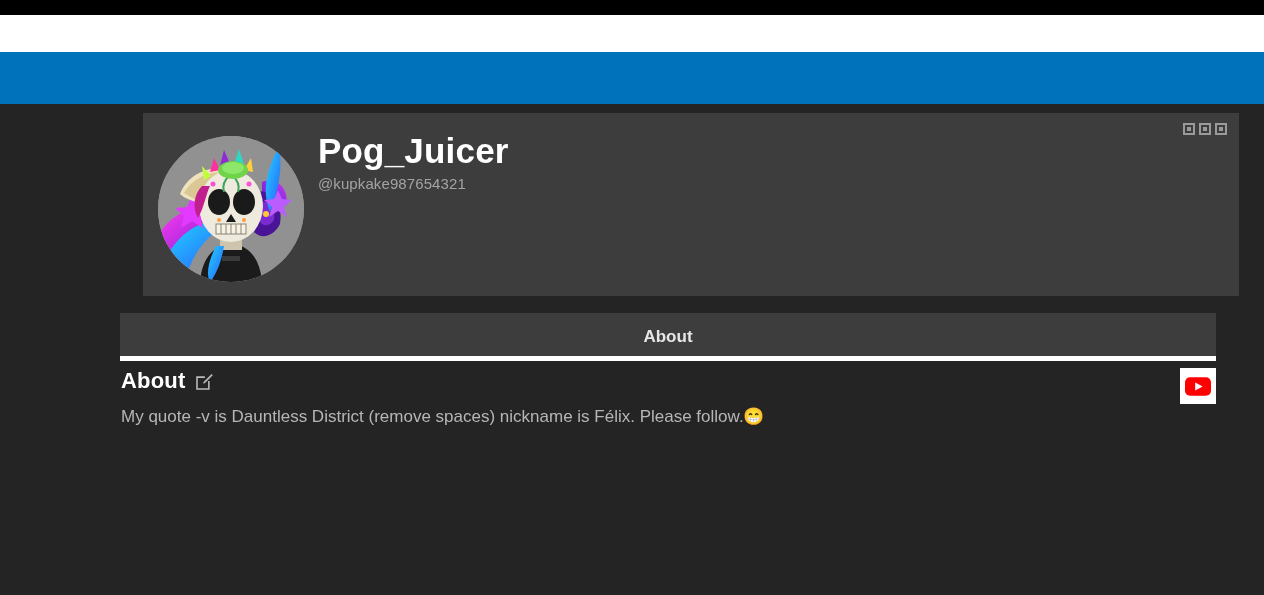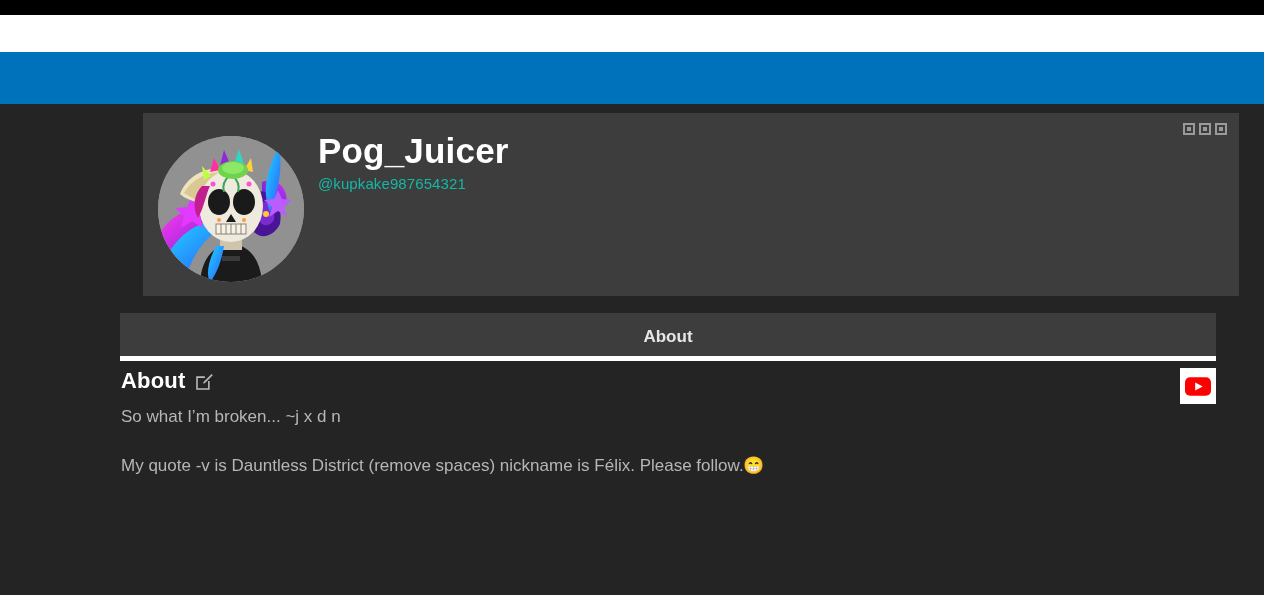--- a/index.html
+++ b/index.html
@@ -77,21 +77,21 @@
   .username {
     font-size: 35px;
     font-weight: bold;
     color: #ffffff;
     letter-spacing: 0.2px;
     line-height: 1.15;
     margin: 0;
   }
   .handle {
     font-size: 15px;
-    color: #14b8a6;
+    color: #a3a3a3;
     margin-top: 4px;
     letter-spacing: 0.1px;
   }
 
   .stats {
     position: absolute;
     left: 175px; top: 133px;
     display: flex;
     align-items: baseline;
     gap: 22px;
@@ -308,21 +308,20 @@
 
   <div class="about-head">
     <span class="about-title">About</span>
     <svg class="edit-icon" viewBox="0 0 24 24">
       <path d="M3.5 7.5 h9 v-2 h-11 v17 h17 v-11 h-2 v9 h-13 z" fill="#b9b9b9"></path>
       <path d="M20.9 2.6 l1.5 1.5 -9.8 9.8 -2.4 0.9 0.9 -2.4 z" fill="#b9b9b9"></path>
     </svg>
   </div>
 
   <div class="about-body">
-    <p class="about-line">So what I’m broken... ~j x d n</p>
     <p class="about-line">My quote -v is Dauntless District (remove spaces) nickname is Félix. Please follow.😁</p>
   </div>
 
   <div class="yt-badge">
     <svg width="26" height="19" viewBox="0 0 28 20">
       <rect x="0" y="0" width="28" height="20" rx="5.5" fill="#ff0000"></rect>
       <path d="M11 5.6 L19 10 L11 14.4 Z" fill="#ffffff"></path>
     </svg>
   </div>
 

